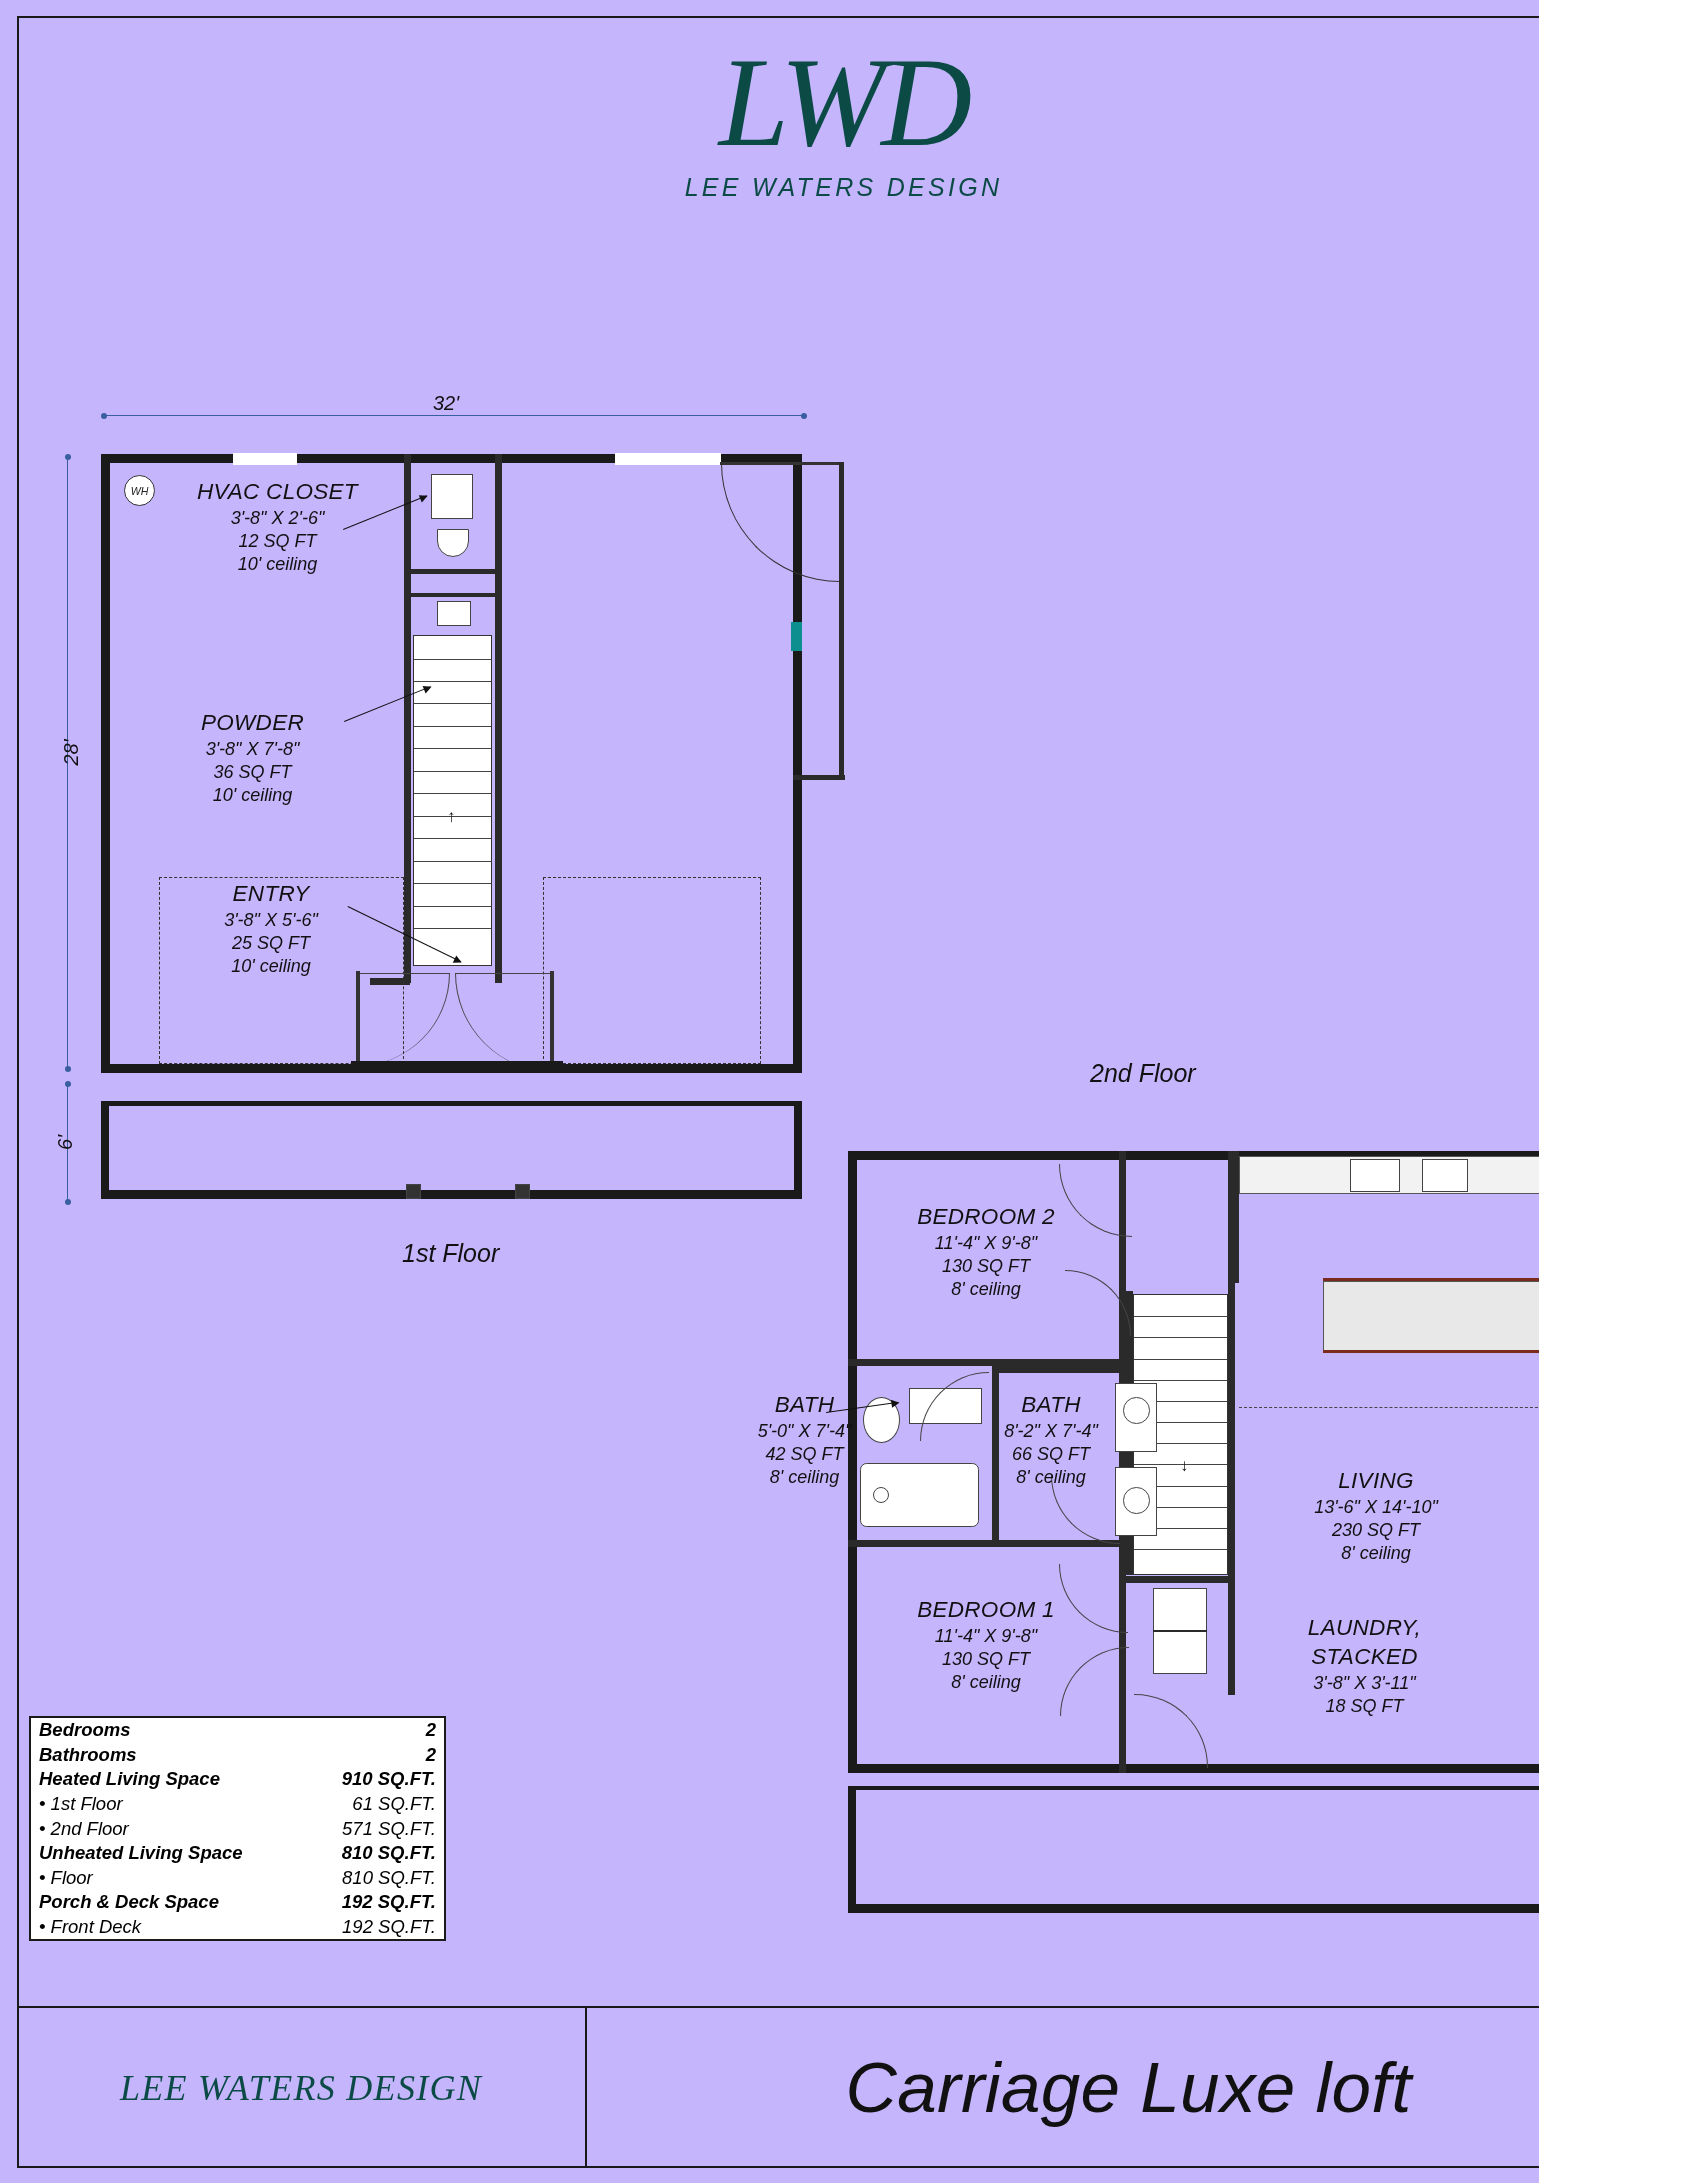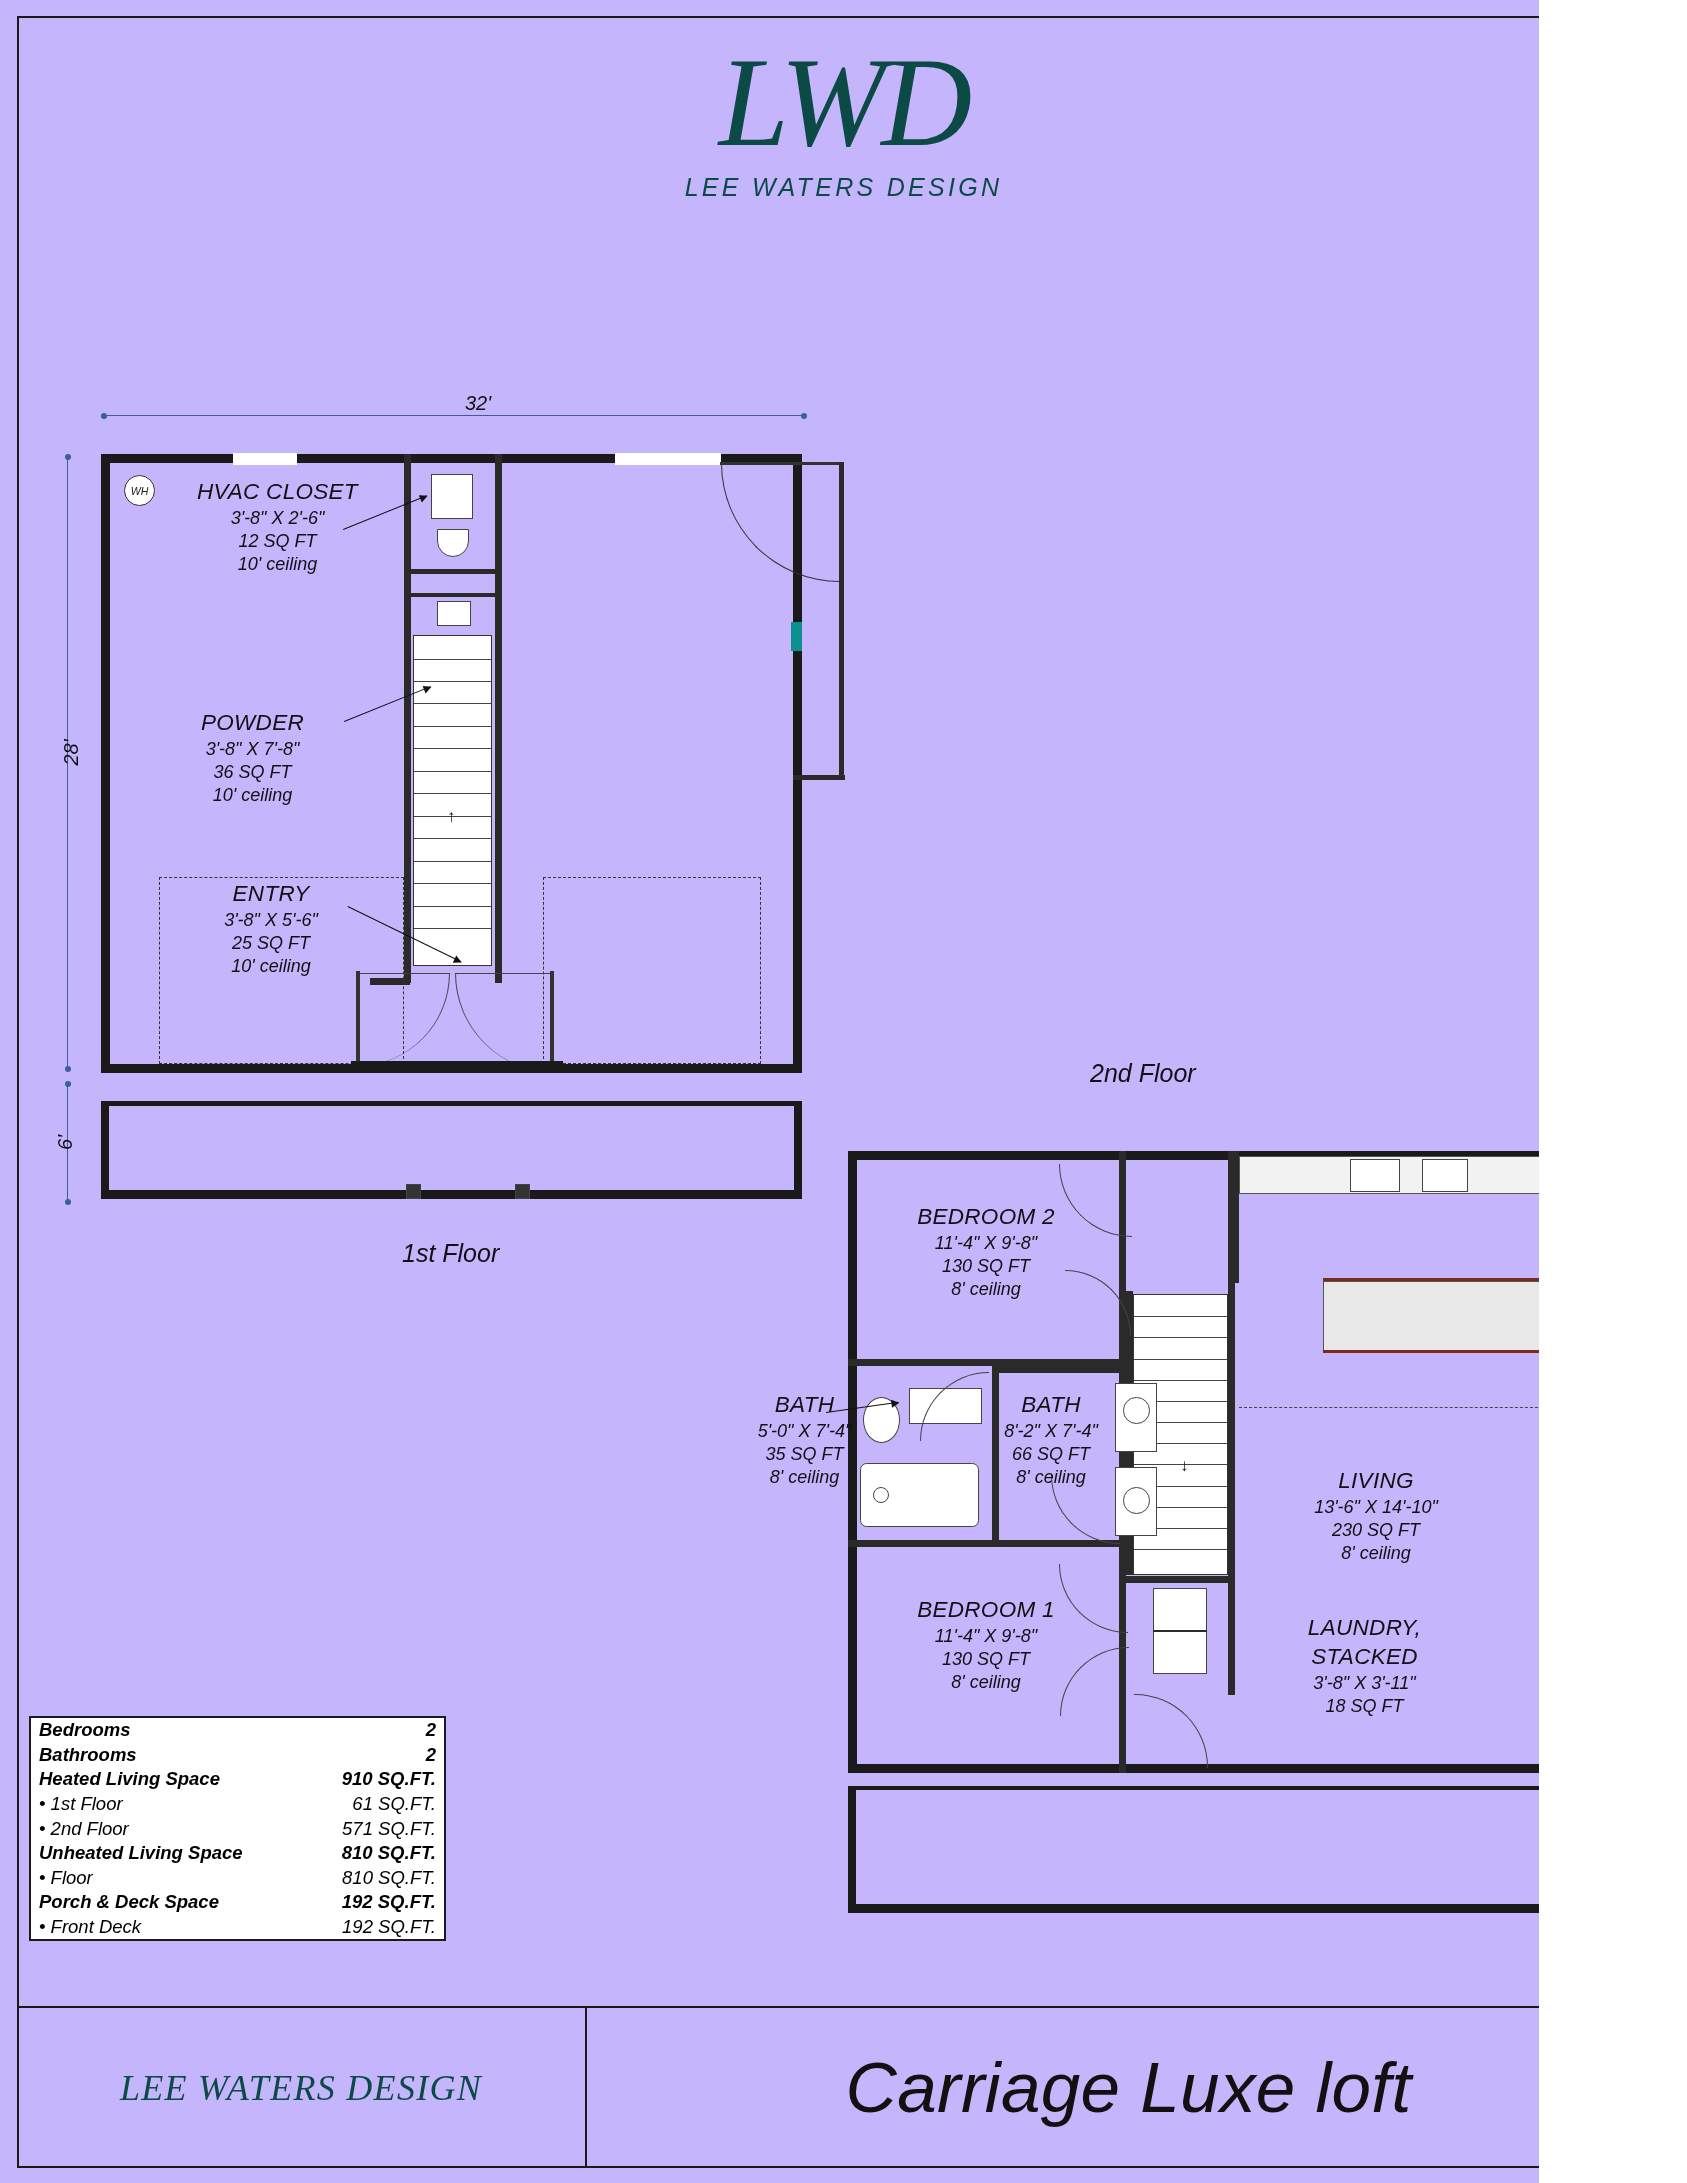--- a/index.html
+++ b/index.html
@@ -249,21 +249,21 @@
   <div class="border-outer"></div>
 
   <div class="logo-wrap">
     <div class="logo-mark">LWD</div>
     <div class="logo-sub">LEE WATERS DESIGN</div>
   </div>
 
   <div class="dimdot" style="left:101px; top:413px;"></div>
   <div class="dimdot" style="left:801px; top:413px;"></div>
   <div class="dimline" style="left:104px; top:415px; width:698px; height:1.3px;"></div>
-  <div class="dimtext" style="left:433px; top:392px;margin-left:32px;">32'</div>
+  <div class="dimtext" style="left:433px; top:392px;">32'</div>
 
   <div class="dimdot" style="left:65px; top:454px;"></div>
   <div class="dimdot" style="left:65px; top:1066px;"></div>
   <div class="dimline" style="left:67px; top:457px; width:1.3px; height:611px;"></div>
   <div class="dimtext" style="left:58px; top:741px; transform:rotate(-90deg); transform-origin:center;">28'</div>
 
   <div class="dimdot" style="left:65px; top:1081px;"></div>
   <div class="dimdot" style="left:65px; top:1199px;"></div>
   <div class="dimline" style="left:67px; top:1084px; width:1.3px; height:116px;"></div>
   <div class="dimtext" style="left:58px; top:1131px; transform:rotate(-90deg); transform-origin:center;">6'</div>
@@ -431,21 +431,21 @@
     <div class="t">BEDROOM 2</div>
     <div class="s">11'-4" X 9'-8"</div>
     <div class="s">130 SQ FT</div>
     <div class="s">8' ceiling</div>
   </div>
 
 
   <div class="label" style="left:692px; top:1391px; width:225px;">
     <div class="t">BATH</div>
     <div class="s">5'-0" X 7'-4"</div>
-    <div class="s">35 SQ FT</div>
+    <div class="s">42 SQ FT</div>
     <div class="s">8' ceiling</div>
   </div>
   <div class="leader" style="left:826px; top:1412px; width:73px; transform:rotate(-8deg);"></div>
 
   <div class="label" style="left:945px; top:1391px; width:212px;">
     <div class="t">BATH</div>
     <div class="s">8'-2" X 7'-4"</div>
     <div class="s">66 SQ FT</div>
     <div class="s">8' ceiling</div>
   </div>

